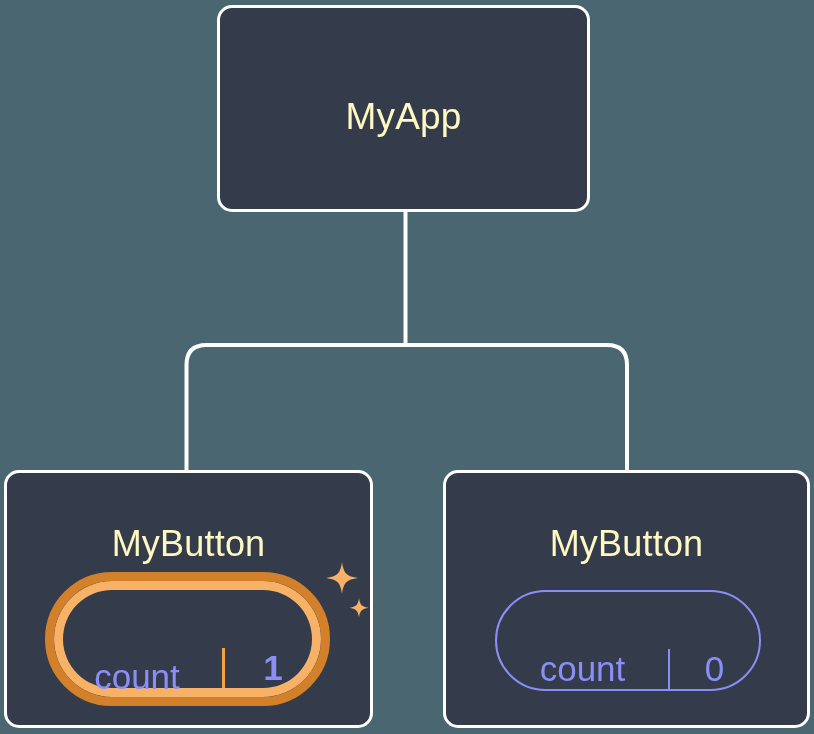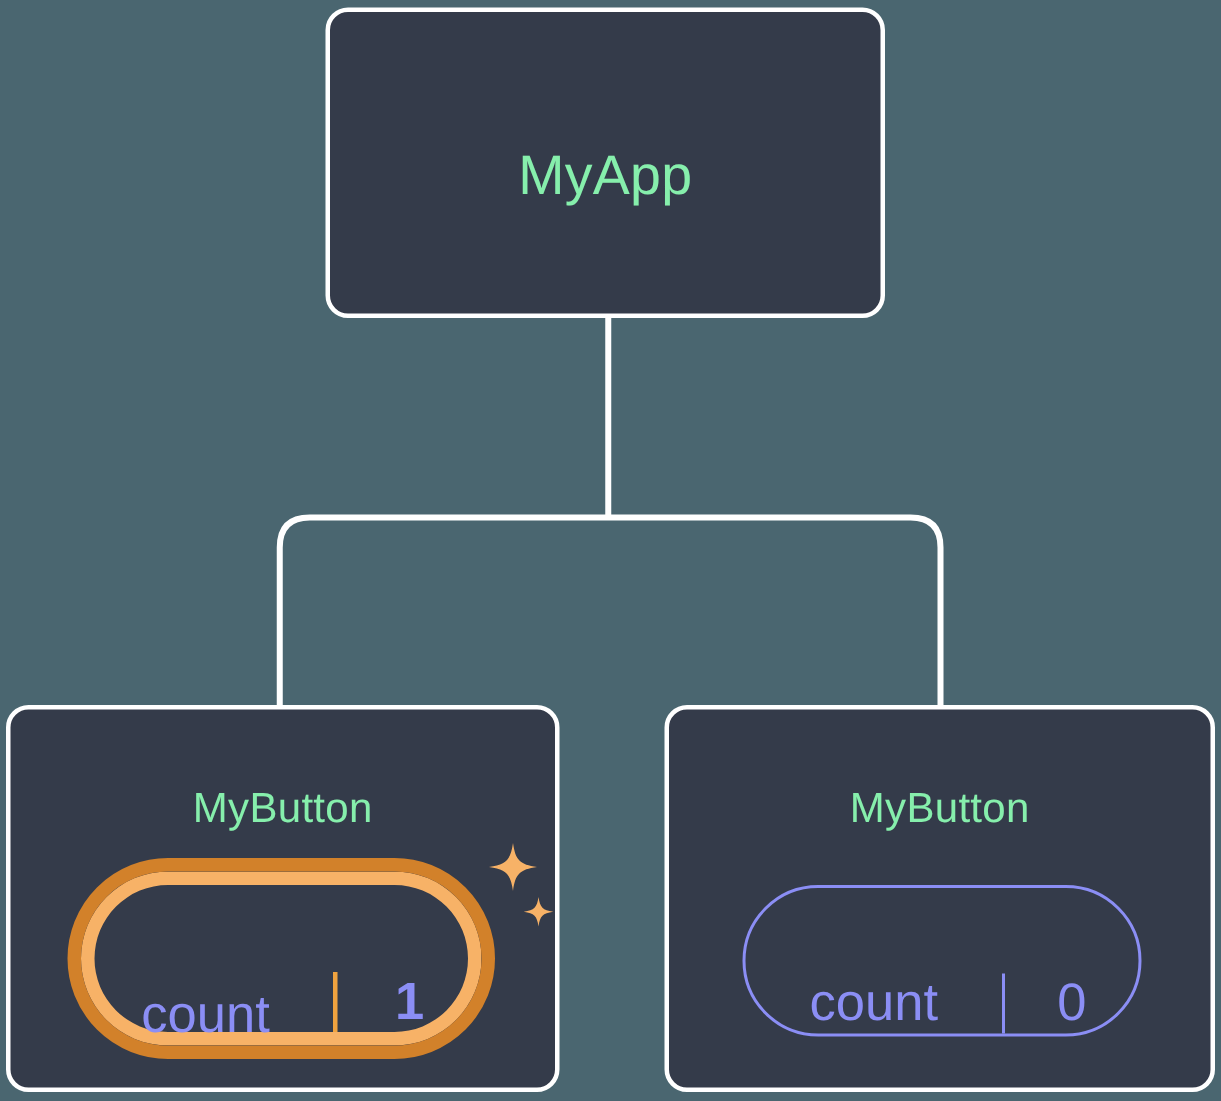--- a/index.html
+++ b/index.html
@@ -36,21 +36,21 @@
     box-sizing: border-box;
     background: #343b4a;
     border: 3px solid #ffffff;
     border-radius: 15px;
   }
   .node-title {
     position: absolute;
     left: 0;
     right: 0;
     text-align: center;
-    color: #86efac;
+    color: #fef9c3;
     font-weight: 400;
     letter-spacing: 0.2px;
     white-space: nowrap;
   }
 
   #node-app {
     left: 217px;
     top: 5px;
     width: 373px;
     height: 207px;
@@ -68,21 +68,21 @@
   }
   #node-btn-right {
     left: 443px;
     top: 470px;
     width: 367px;
     height: 258px;
   }
   #node-btn-left .node-title,
   #node-btn-right .node-title {
     top: 50px;
-    font-size: 28px;
+    font-size: 36px;
   }
 
   
   .pill {
     position: absolute;
     box-sizing: border-box;
     display: flex;
     align-items: flex-end;
     border-radius: 999px;
     background: #343b4a;

